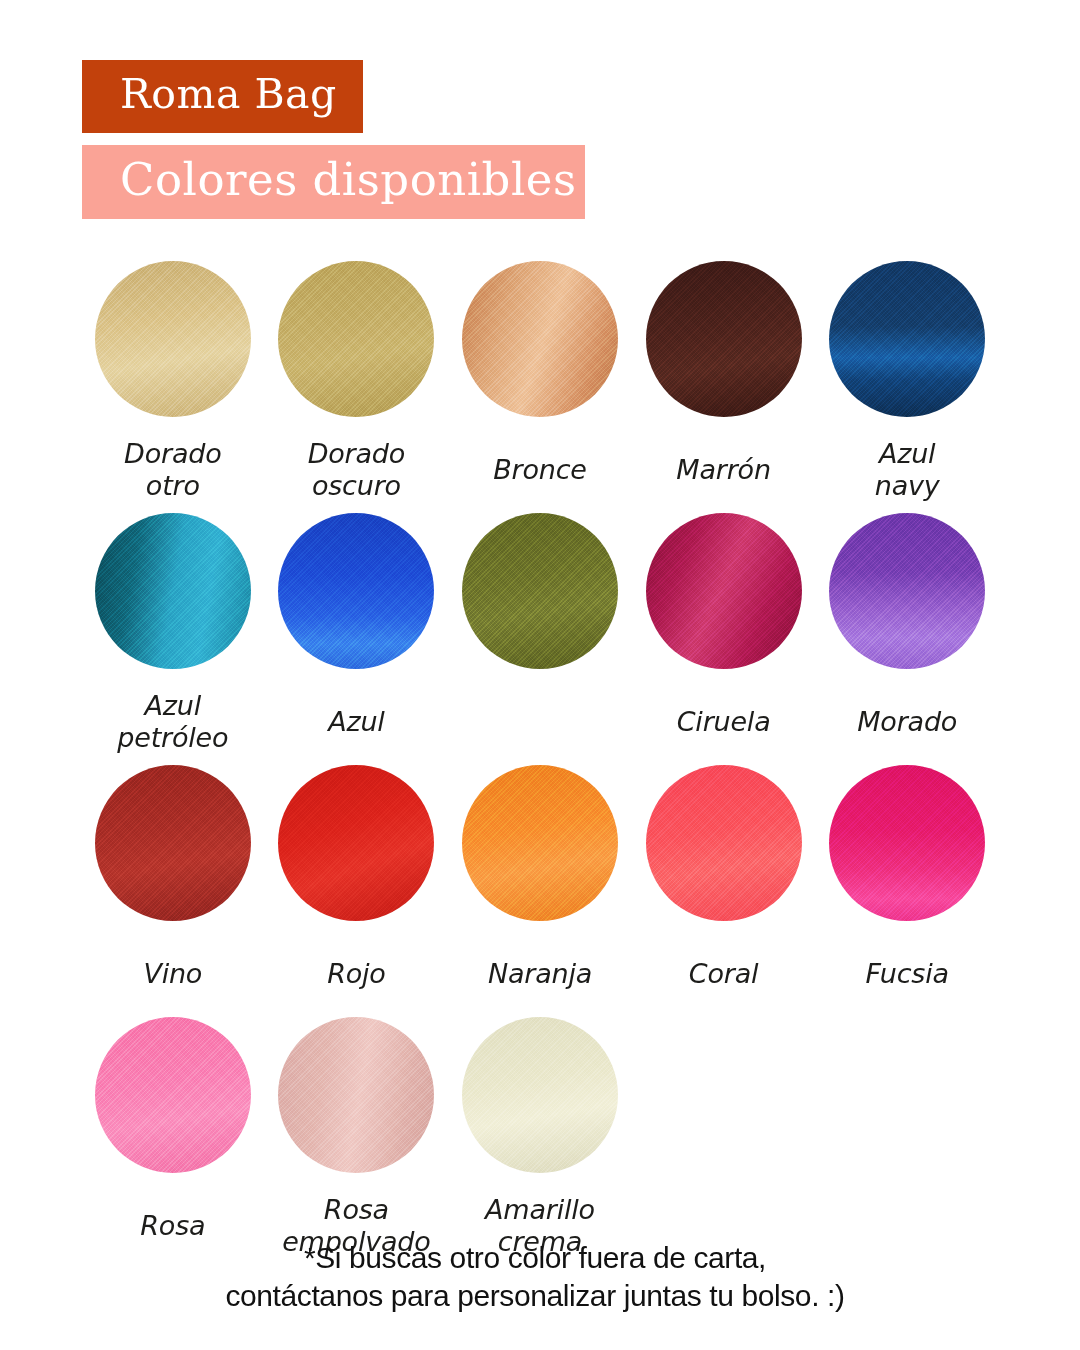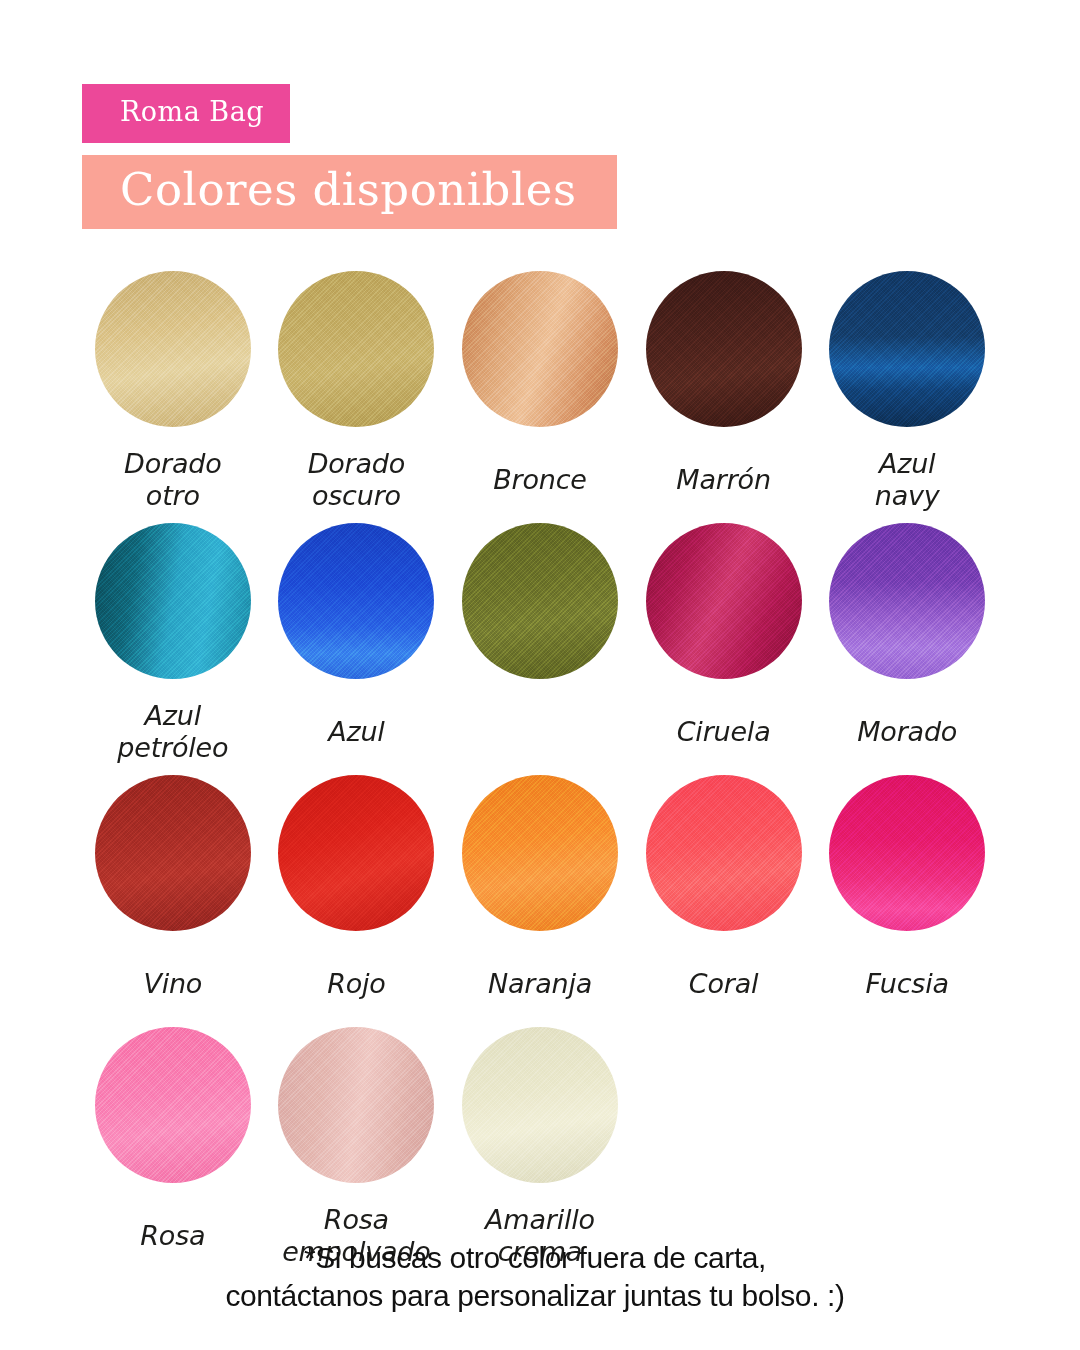--- a/index.html
+++ b/index.html
@@ -22,33 +22,32 @@
   }
   .banner {
     display: inline-block;
     color: #ffffff;
     font-family: "DejaVu Serif", serif;
     font-weight: 400;
     line-height: 1;
     white-space: nowrap;
   }
   .banner-brand {
-    background: #ec4899;
-    font-size: 27px;
+    background: #c2410c;
+    font-size: 41px;
     padding: 14px 26px 18px 38px;
     letter-spacing: 0.5px;
-    margin-top: 24px;
   }
   .banner-sub-wrap {
     margin-top: 12px;
   }
   .banner-sub {
     background: #faa396;
     font-size: 45px;
-    padding: 12px 40px 17px 38px;
+    padding: 12px 8px 17px 38px;
     letter-spacing: 0.5px;
   }
 
   
   .grid {
     margin-top: 42px;
     padding: 0 92px;
     display: grid;
     grid-template-columns: repeat(5, 1fr);
     row-gap: 6px;

